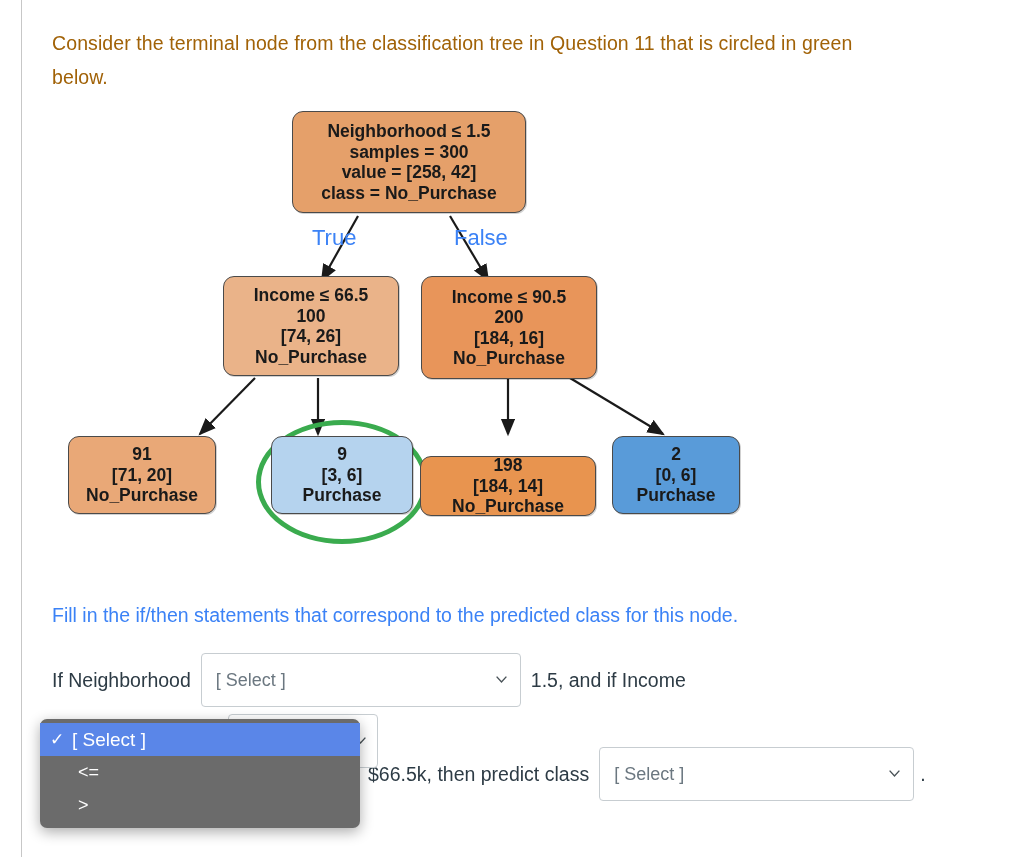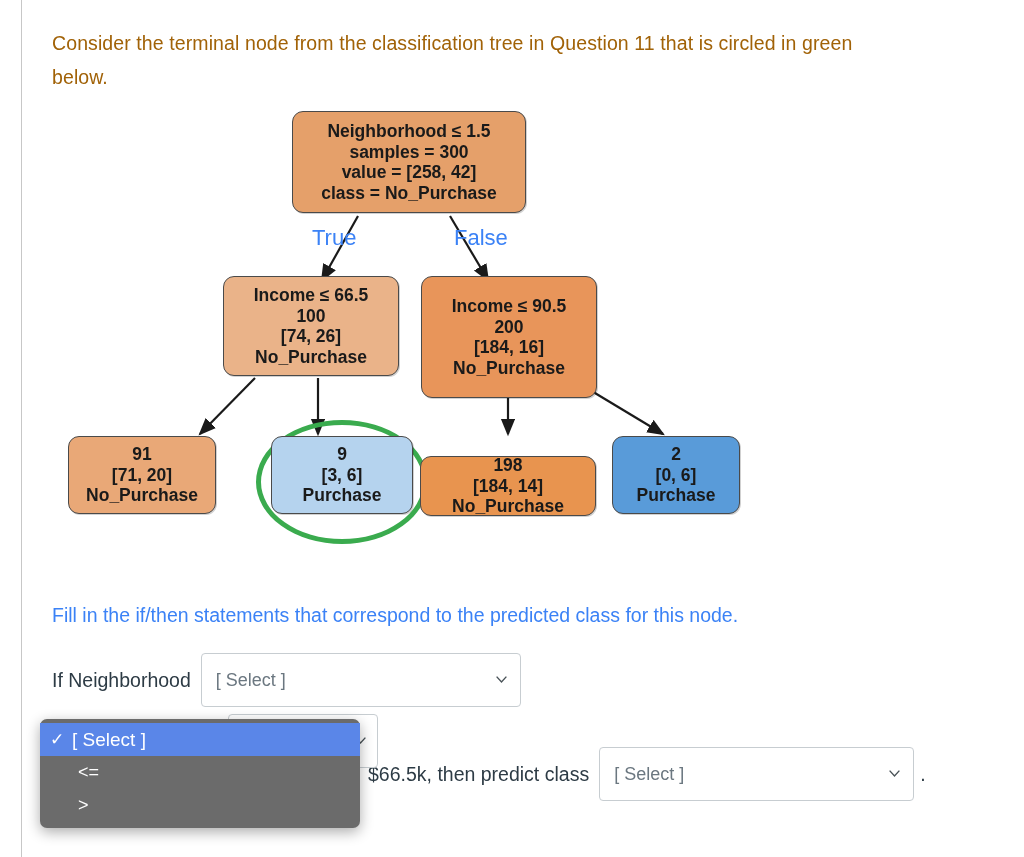--- a/index.html
+++ b/index.html
@@ -219,21 +219,21 @@
       <div class="edge-label" style="left:252px; top:117px;">True</div>
       <div class="edge-label" style="left:394px; top:117px;">False</div>
 
       <div class="node" style="left:163px; top:168px; width:176px; height:100px; background:#eab389;">
         <div>Income ≤ 66.5</div>
         <div>100</div>
         <div>[74, 26]</div>
         <div>No_Purchase</div>
       </div>
 
-      <div class="node" style="left:361px; top:168px; width:176px; height:122px; background:#e8955a;">
+      <div class="node" style="left:361px; top:168px; width:176px; height:103px; background:#e8955a;">
         <div>Income ≤ 90.5</div>
         <div>200</div>
         <div>[184, 16]</div>
         <div>No_Purchase</div>
       </div>
 
       <div class="green-circle" style="left:196px; top:312px; width:172px; height:124px;"></div>
 
       <div class="node" style="left:8px; top:328px; width:148px; height:78px; background:#e9a877;">
         <div>91</div>
@@ -263,20 +263,21 @@
     <div class="fillin">Fill in the if/then statements that correspond to the predicted class for this node.</div>
 
     <div class="stmt-row">
       <span class="txt">If Neighborhood</span>
       <div class="select-box sel-w1">
         <span>[ Select ]</span>
         <svg class="chev" viewBox="0 0 12 12">
           <path d="M1.5 3.5 L6 8.5 L10.5 3.5" stroke="#4a5358" stroke-width="1.3" fill="none"></path>
         </svg>
       </div>
+      <span class="txt">1.5, and if Income</span>
     </div>
 
     <div class="stmt-row" style="margin-top:40px;">
       <div class="select-box sel-w2" style="margin-left:-14px; visibility:hidden;">
         <span>[ Select ]</span>
       </div>
       <span class="txt">$66.5k, then predict class</span>
       <div class="select-box sel-w3">
         <span>[ Select ]</span>
         <svg class="chev" viewBox="0 0 12 12">

